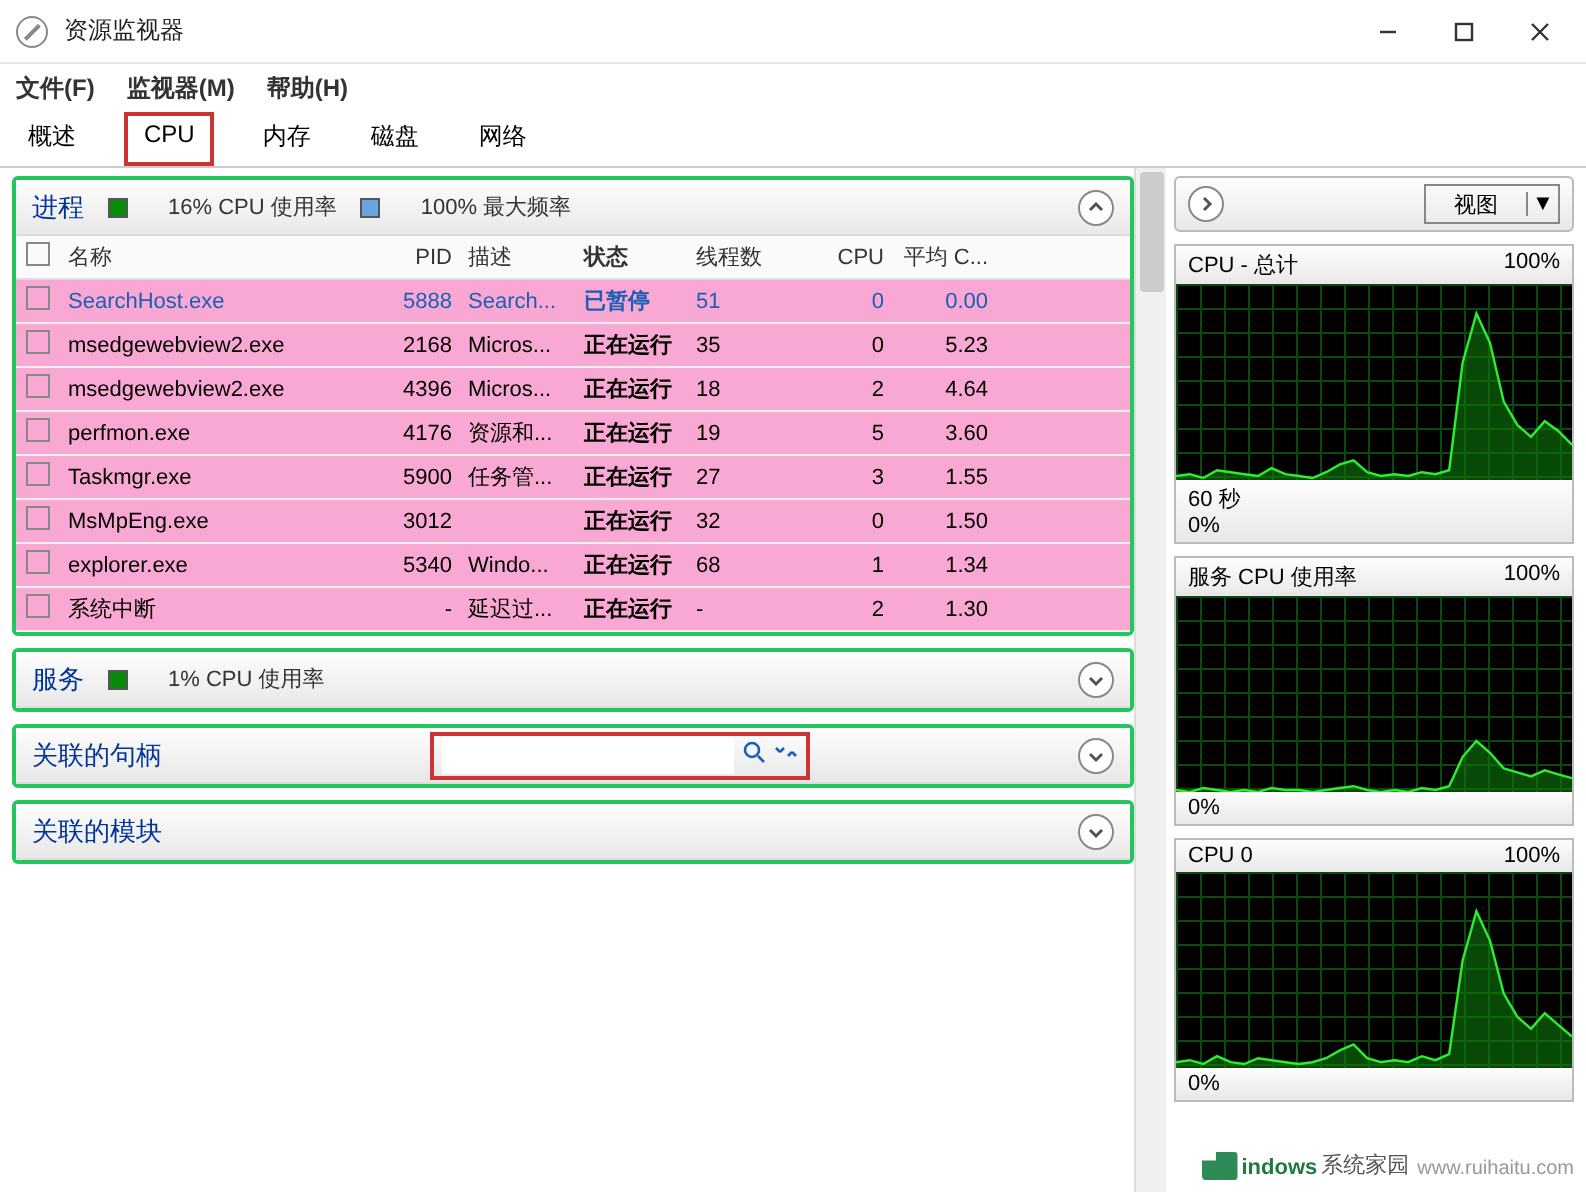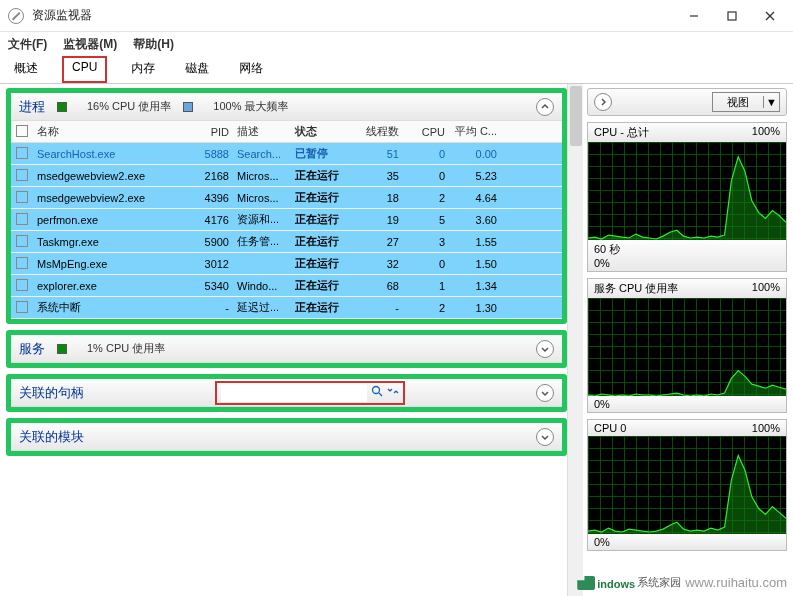--- a/index.html
+++ b/index.html
@@ -19,38 +19,38 @@
 .tabbar { height: 28px; display: flex; padding: 0 8px; gap: 18px; font-size: 12px; border-bottom: 1px solid #ccc; }
 .tabbar .tab { padding: 4px 6px; cursor: default; }
 .tabbar .tab.sel { border: 2px solid #cc3333; padding: 2px 8px; }
 
 .content { display: flex; height: calc(596px - 32px - 24px - 28px); }
 .left { flex: 1; padding: 4px 0 4px 6px; overflow: hidden; position: relative; }
 .left-scroll { width: 16px; background: #f0f0f0; border-left: 1px solid #ddd; position: relative; }
 .left-scroll .thumb { width: 12px; margin: 2px auto; height: 60px; background: #ccc; border-radius: 2px; }
 .right { width: 210px; padding: 4px 6px 4px 4px; overflow: hidden; }
 
-.panel { border: 5px solid #22c55e; border-radius: 3px; margin-bottom: 6px; background: #7dd3fc; }
+.panel { border: 2px solid #22c55e; border-radius: 3px; margin-bottom: 6px; background: #f9a8d4; }
 .panel-header { height: 28px; display: flex; align-items: center; padding: 0 8px; background: linear-gradient(#fdfdfd,#e8e8e8); border-bottom: 1px solid #ddd; font-size: 13px; color: #003399; gap: 12px; }
 .panel-header .title { font-weight: 400; }
 .panel-header .stat { font-size: 11px; color: #333; display: flex; align-items: center; gap: 20px; }
 .panel-header .sq { width: 10px; height: 10px; background: #0a8a0a; border: 1px solid #555; }
 .panel-header .sq.blue { background: #6aa5e0; }
 .panel-header .collapse { margin-left: auto; width: 18px; height: 18px; border: 1px solid #888; border-radius: 50%; display: flex; align-items: center; justify-content: center; background: #fff; }
 .panel-header .collapse svg { stroke: #555; stroke-width: 1.5; fill: none; }
 
 .table-head, .table-row { display: flex; font-size: 11px; height: 22px; align-items: center; border-bottom: 1px solid #f0f0f0; }
 .table-head { background: #fafafa; border-bottom: 1px solid #ddd; color: #333; }
 .table-head .c, .table-row .c { padding: 0 4px; overflow: hidden; text-overflow: ellipsis; white-space: nowrap; }
 .c.chk { width: 22px; text-align: center; }
 .c.name { width: 150px; }
 .c.pid { width: 50px; text-align: right; }
 .c.desc { width: 58px; }
 .c.state { width: 56px; font-weight: bold; }
-.c.threads { width: 56px; text-align: right; }
+.c.threads { width: 56px; }
 .c.cpu { width: 46px; text-align: right; }
 .c.avg { width: 52px; text-align: right; }
 .chkbox { width: 12px; height: 12px; border: 1px solid #888; display: inline-block; }
 .blue-row { color: #1a5fb4; }
 
 .search-row { display: flex; align-items: center; height: 28px; padding: 0 8px; gap: 6px; }
 .search-box { margin-left: auto; border: 2px solid #cc3333; display: flex; align-items: center; height: 24px; width: 190px; padding: 0 4px; gap: 4px; }
 .search-input { flex: 1; border: none; outline: none; font-size: 11px; height: 18px; }
 .search-icon, .refresh-icon { color: #1a5fb4; }
 
@@ -64,21 +64,21 @@
 .graph-title { display: flex; justify-content: space-between; font-size: 11px; padding: 2px 6px; background: linear-gradient(#fdfdfd,#e8e8e8); }
 .graph { height: 98px; background: #000; position: relative; overflow: hidden; }
 .graph .grid { position: absolute; inset: 0; background-image: linear-gradient(#0a4a0a 1px, transparent 1px), linear-gradient(90deg, #0a4a0a 1px, transparent 1px); background-size: 12px 12px; }
 .graph svg { position: absolute; inset: 0; width: 100%; height: 100%; }
 .graph-footer { display: flex; justify-content: space-between; font-size: 11px; padding: 2px 6px; background: linear-gradient(#fdfdfd,#e8e8e8); flex-direction: column; }
 
 .watermark { position: absolute; right: 6px; bottom: 6px; font-size: 11px; display: flex; align-items: flex-end; gap: 2px; pointer-events: none; }
 .watermark .w-icon { width: 18px; height: 14px; background: #2e8b57; clip-path: polygon(0 100%, 0 30%, 40% 30%, 40% 0, 100% 0, 100% 100%); border-radius: 2px; position: relative; }
 .watermark b { color: #1e7a3e; font-weight: bold; }
 .watermark span.rest { color: #555; }
-.watermark span.sub { color: #999; font-size: 13px; margin-left: 2px; }
+.watermark span.sub { color: #999; font-size: 10px; margin-left: 2px; }
 </style>
 </head>
 <body>
 
 <div class="titlebar">
   <span class="app-icon"></span>
   <span class="title">资源监视器</span>
   <div class="win-controls">
     <span class="win-btn">
         <svg width="12" height="12">

